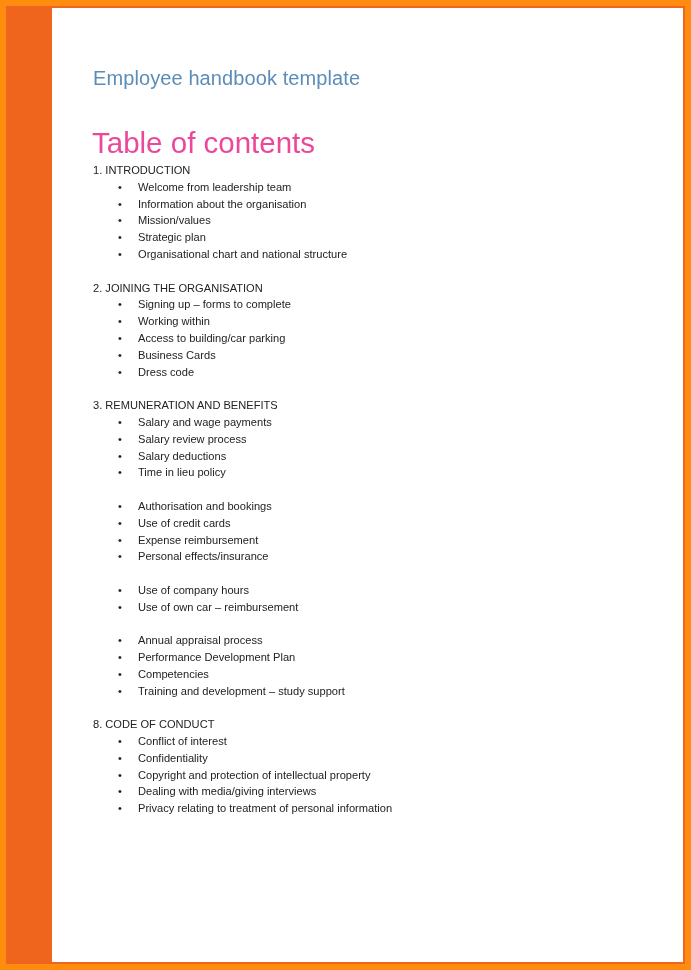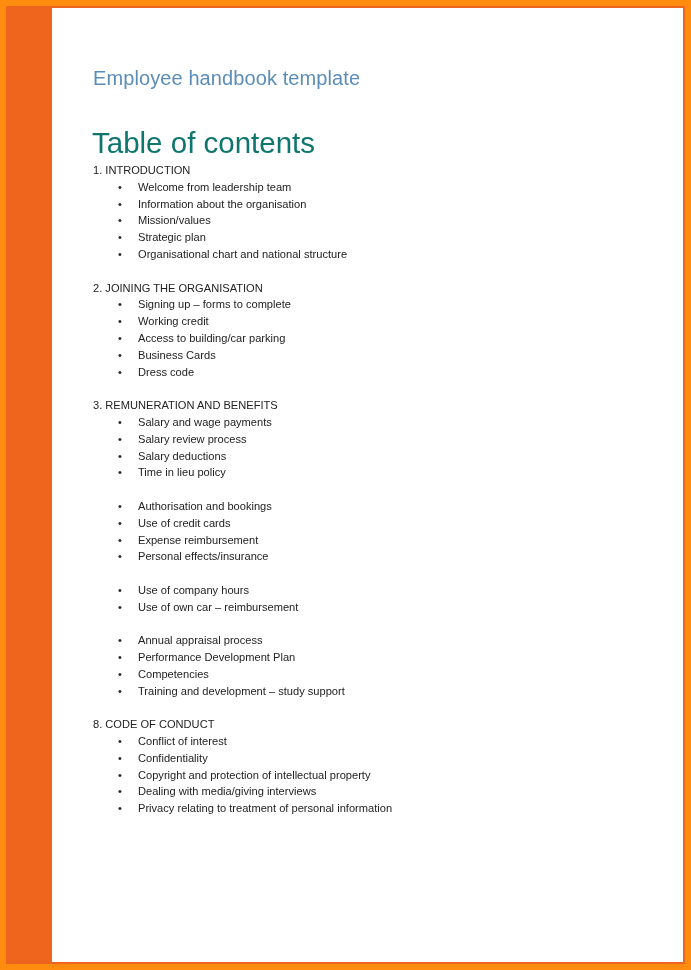--- a/index.html
+++ b/index.html
@@ -25,21 +25,21 @@
     left: 41px; top: 59px;
     font-size: 20px;
     color: #5B8DB8;
     white-space: nowrap;
     letter-spacing: 0.1px;
   }
   .title {
     position: absolute;
     left: 40px; top: 118px;
     font-size: 29.5px;
-    color: #0f766e;
+    color: #ec4899;
     white-space: nowrap;
   }
   .toc {
     position: absolute;
     left: 41px; top: 154px;
     width: 600px;
     color: #222222;
     font-size: 11.1px;
   }
   .section { margin: 0 0 16.8px 0; }
@@ -80,21 +80,21 @@
           </div>
         </div>
         <div class="section">
           <div class="heading">2. JOINING THE ORGANISATION</div>
           <div class="item">
             <span class="bullet">•</span>
             <span class="item-text">Signing up – forms to complete</span>
           </div>
           <div class="item">
             <span class="bullet">•</span>
-            <span class="item-text">Working credit</span>
+            <span class="item-text">Working within</span>
           </div>
           <div class="item">
             <span class="bullet">•</span>
             <span class="item-text">Access to building/car parking</span>
           </div>
           <div class="item">
             <span class="bullet">•</span>
             <span class="item-text">Business Cards</span>
           </div>
           <div class="item">

